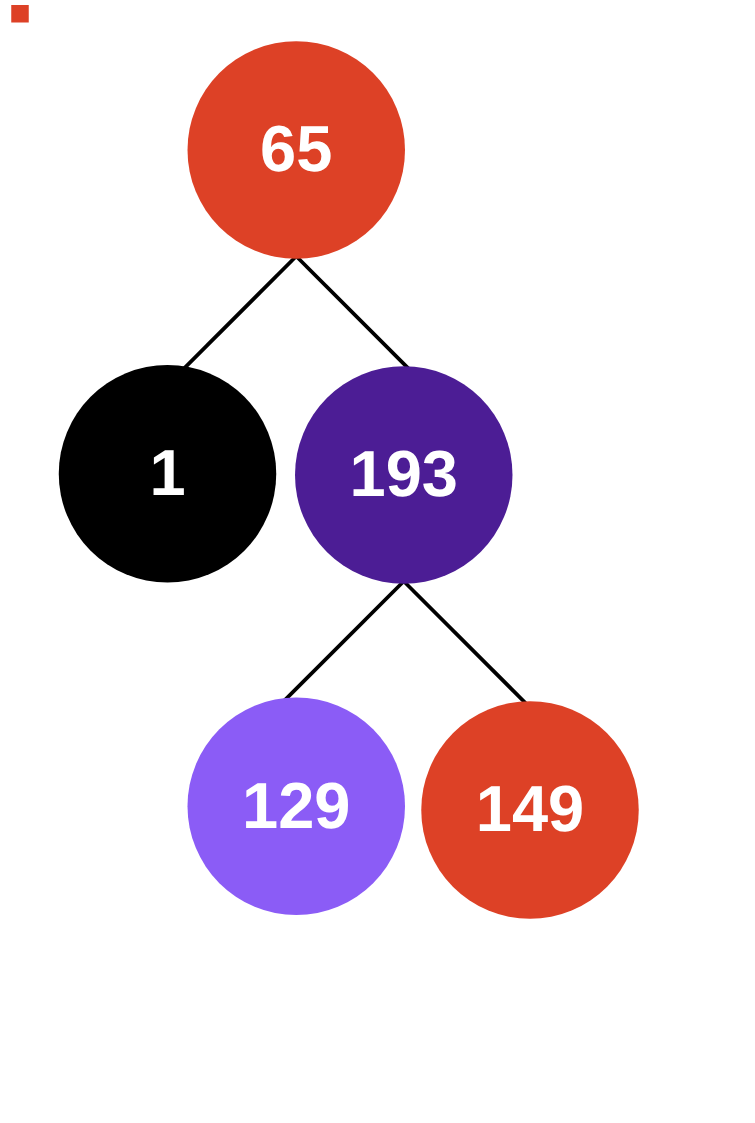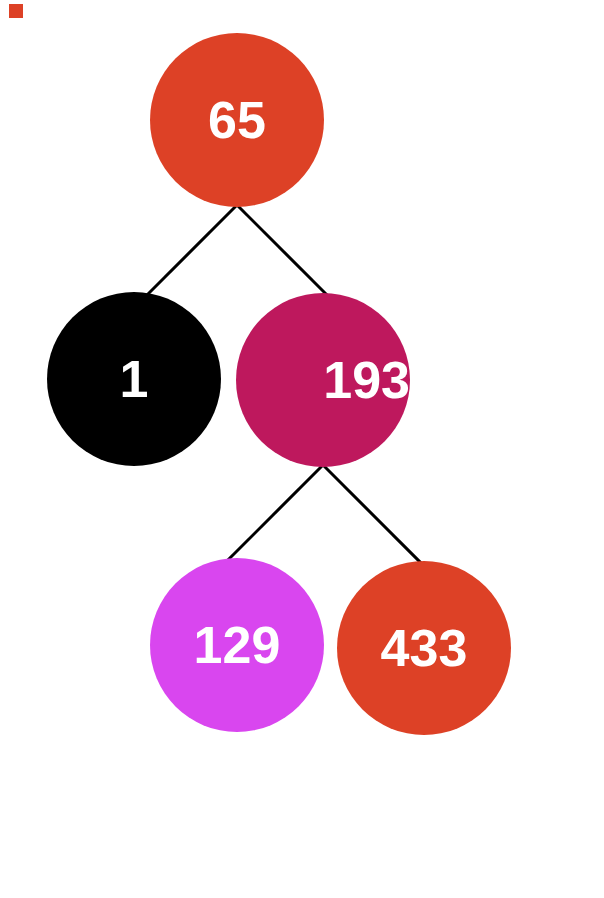--- a/index.html
+++ b/index.html
@@ -54,23 +54,23 @@
       <line x1="323" y1="465" x2="225.44992788685943" y2="562.5500721131406" stroke="#000000" stroke-width="3"></line>
       <line x1="323" y1="465" x2="423.3787115052447" y2="565.3787115052447" stroke="#000000" stroke-width="3"></line>
     </svg>
 
   <div class="tree-node" style="left: 150px; top: 33px; width: 174px; height: 174px; background: rgb(221, 65, 38);">
     <span class="node-label">65</span>
   </div>
   <div class="tree-node" style="left: 47px; top: 292px; width: 174px; height: 174px; background: rgb(0, 0, 0);">
     <span class="node-label">1</span>
   </div>
-  <div class="tree-node" style="left: 236px; top: 293px; width: 174px; height: 174px; background: #be185d; justify-content: flex-end;">
+  <div class="tree-node" style="left: 236px; top: 293px; width: 174px; height: 174px; background: #4c1d95;">
     <span class="node-label">193</span>
   </div>
-  <div class="tree-node" style="left: 150px; top: 558px; width: 174px; height: 174px; background: #d946ef;">
+  <div class="tree-node" style="left: 150px; top: 558px; width: 174px; height: 174px; background: #8b5cf6;">
     <span class="node-label">129</span>
   </div>
   <div class="tree-node" style="left: 337px; top: 561px; width: 174px; height: 174px; background: rgb(221, 65, 38);">
-    <span class="node-label">433</span>
+    <span class="node-label">149</span>
   </div>
 
 </div>
 
 </body></html>

